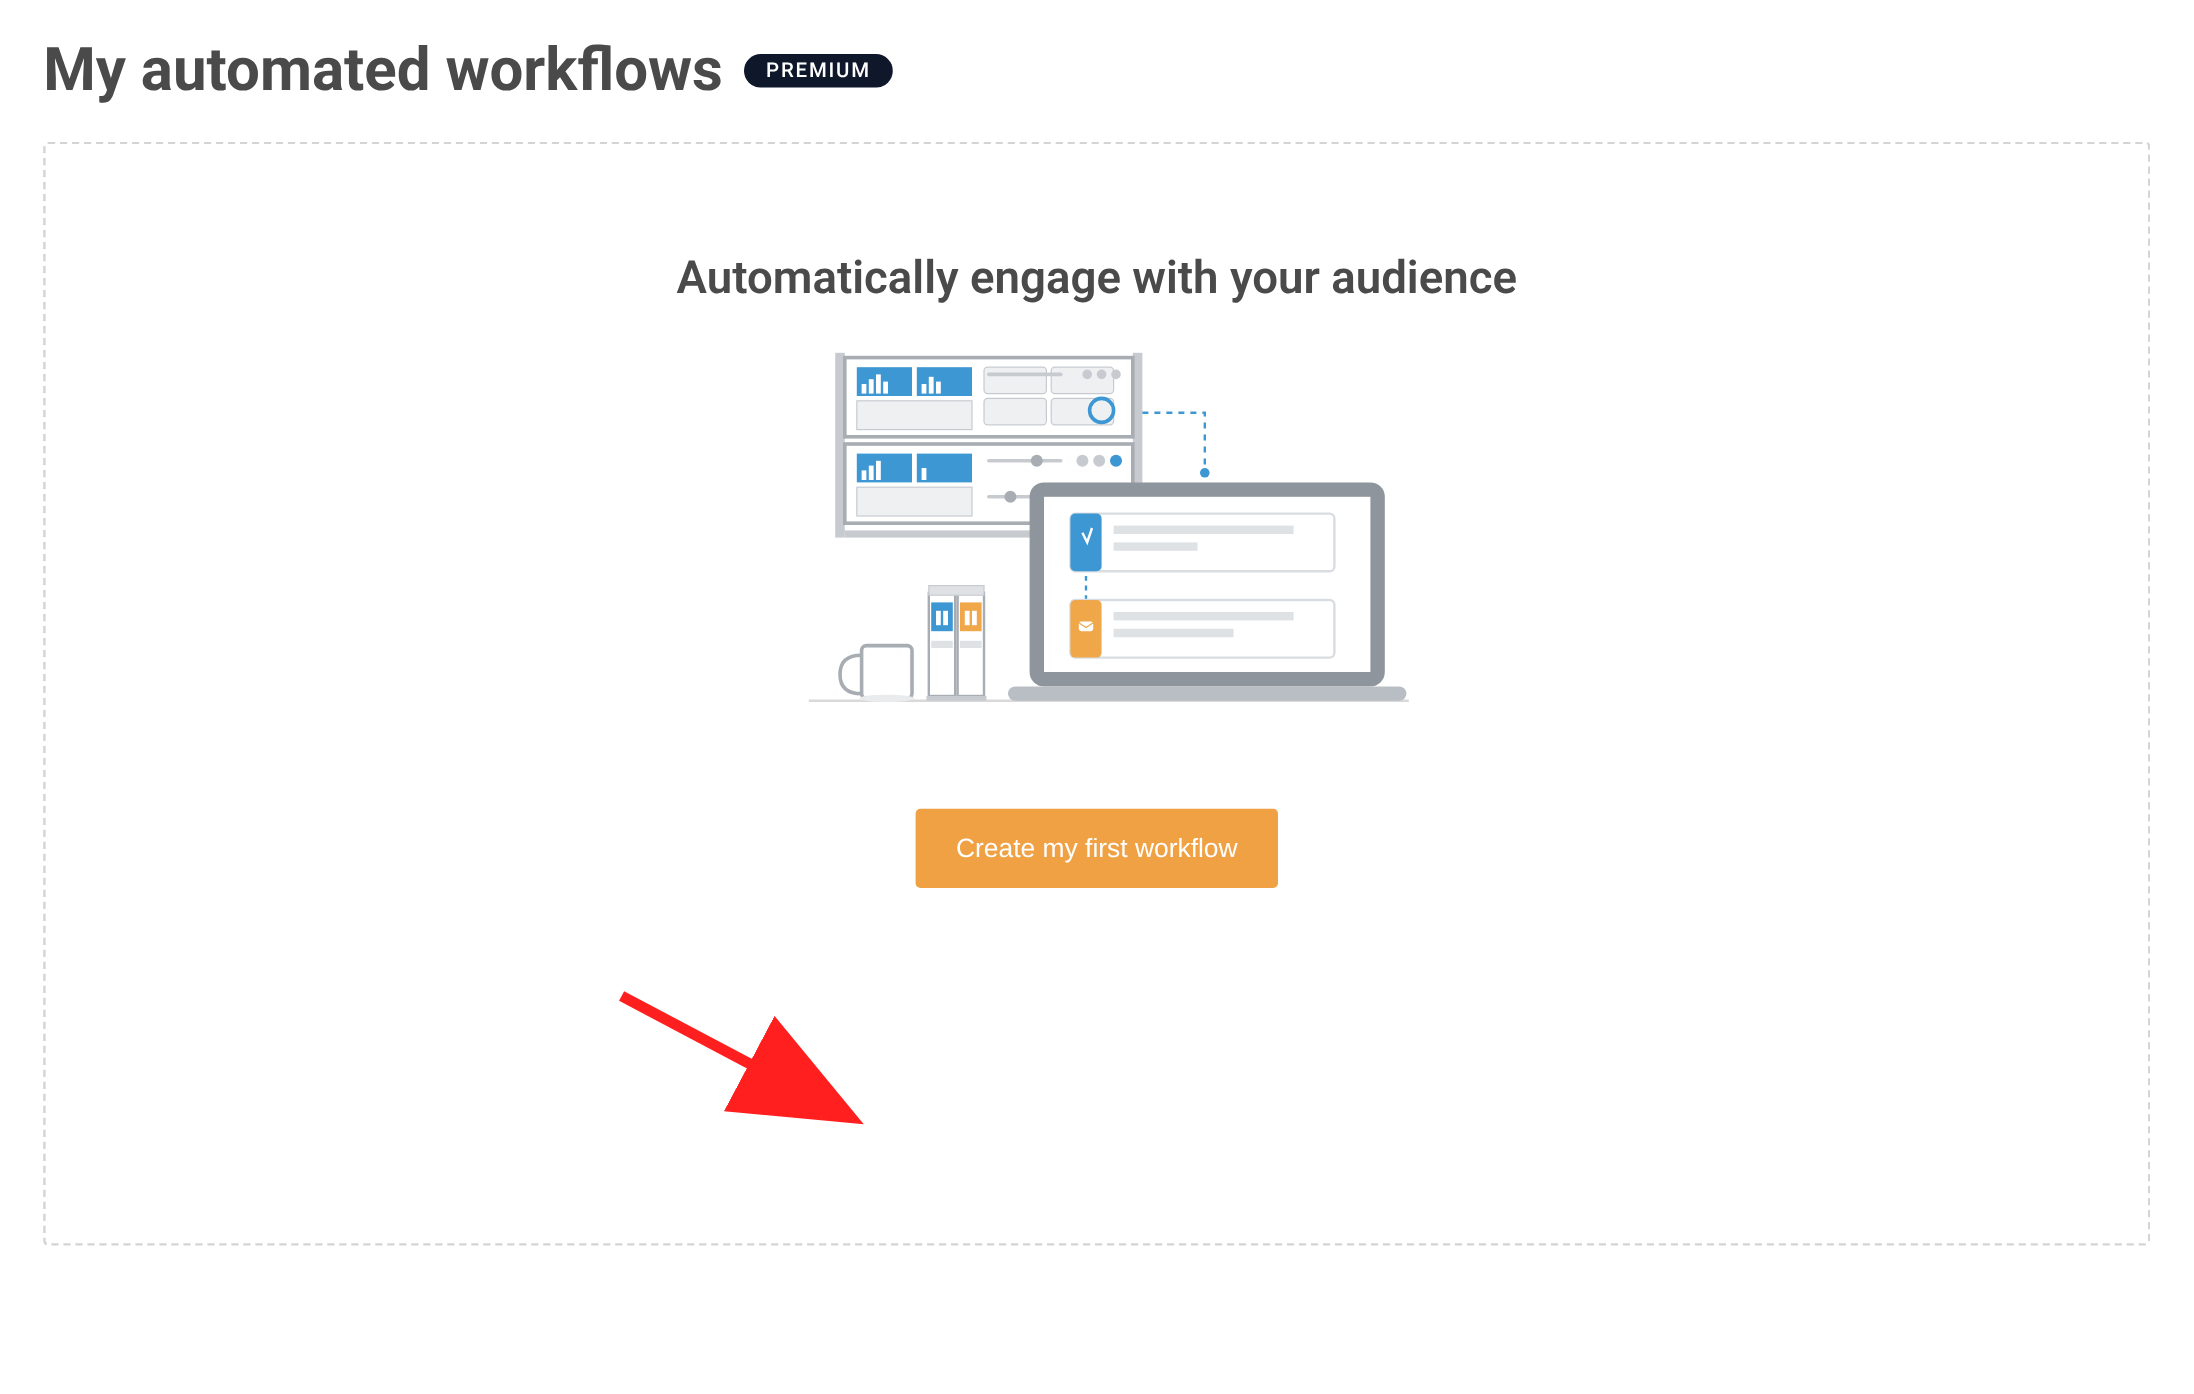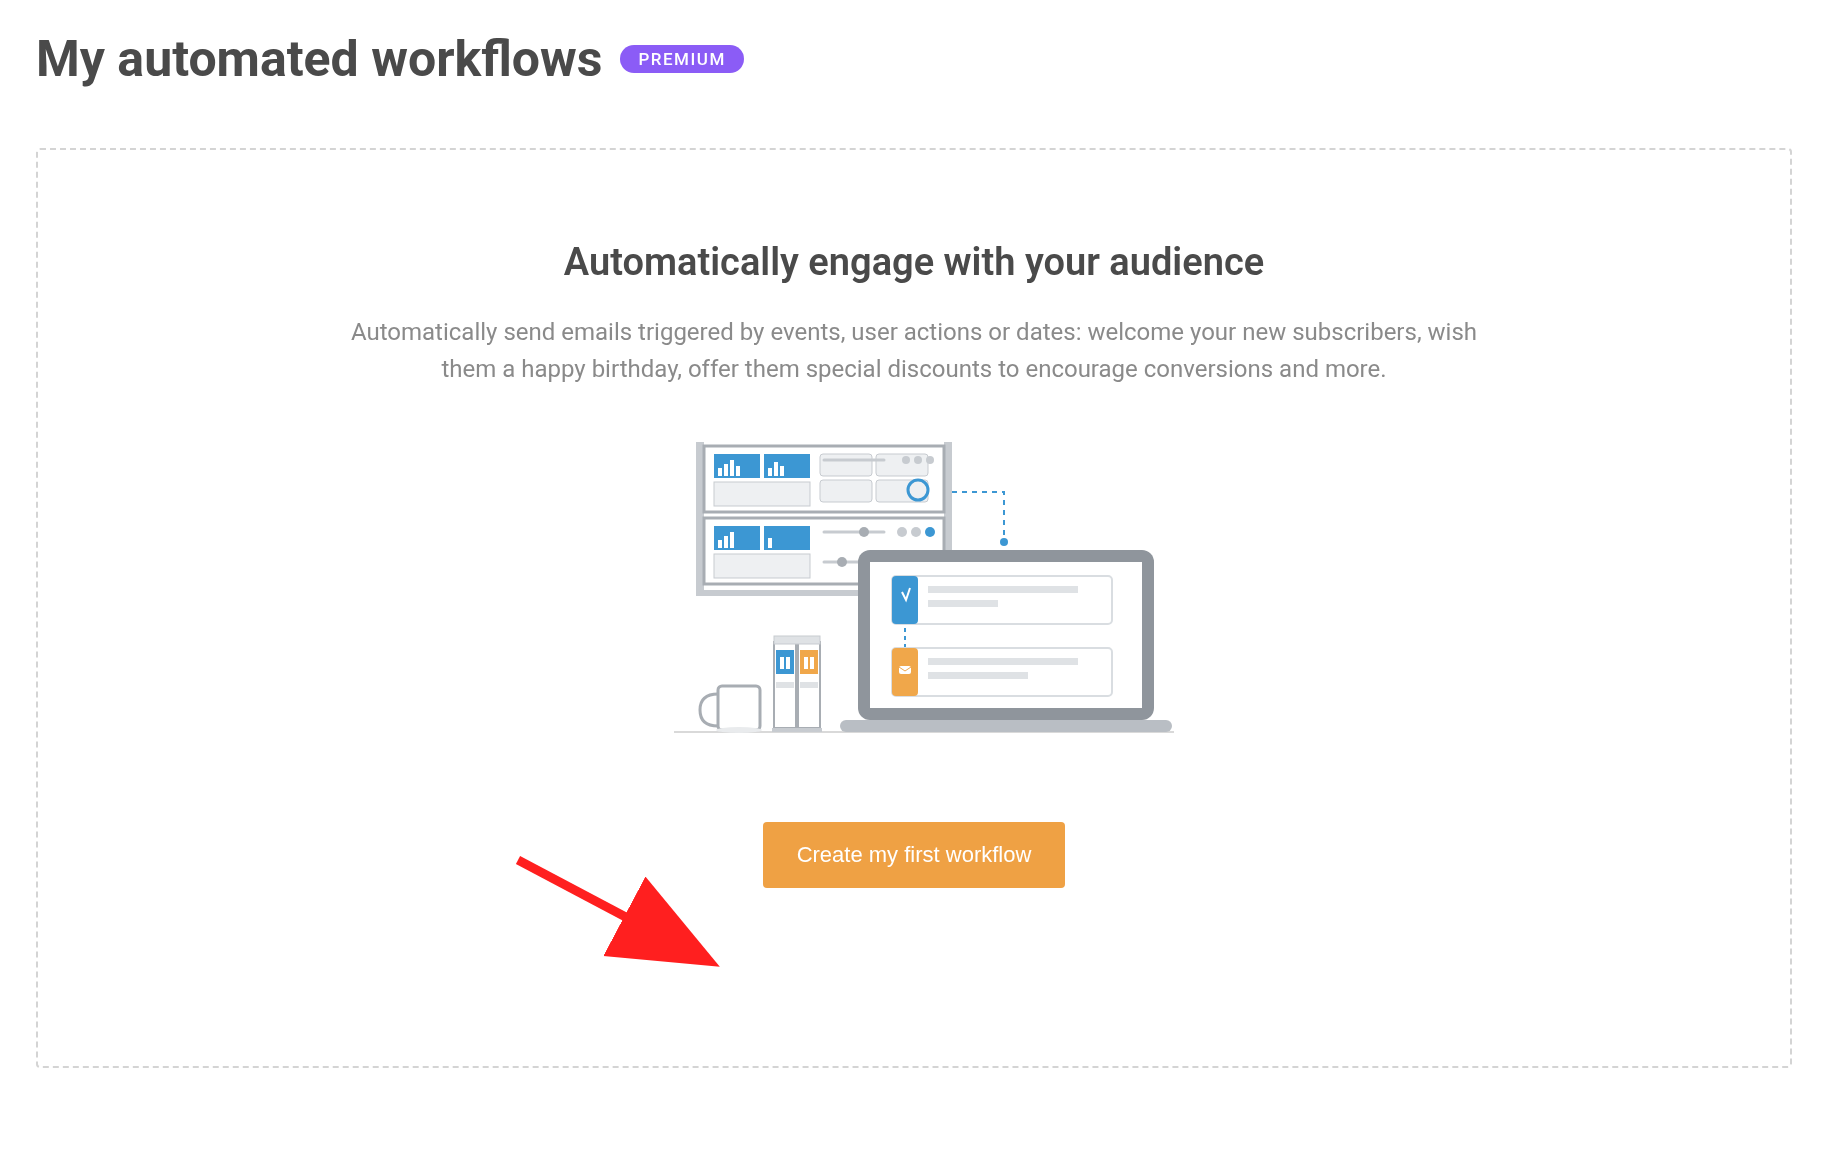--- a/index.html
+++ b/index.html
@@ -8,30 +8,30 @@
     background: #fff;
     width: 1828px;
     height: 1162px;
     padding: 30px 36px;
     color: #4a4a4a;
   }
   .header-row {
     display: flex;
     align-items: center;
     gap: 18px;
-    margin-bottom: 60px;
+    margin-bottom: 30px;
   }
   .page-title {
     font-size: 50px;
     font-weight: 700;
     color: #4a4a4a;
   }
   .badge {
     display: inline-block;
-    background: #8b5cf6;
+    background: #0f172a;
     color: #fff;
     font-size: 17px;
     font-weight: 500;
     letter-spacing: 1.5px;
     padding: 4px 18px;
     border-radius: 16px;
   }
   .empty-box {
     border: 2px dashed #d4d4d4;
     border-radius: 4px;
@@ -83,21 +83,20 @@
 
 <div class="header-row">
   <h1 class="page-title">My automated workflows</h1>
   <span class="badge">PREMIUM</span>
 </div>
 
 <div class="empty-box">
 
   <h2 class="empty-heading">Automatically engage with your audience</h2>
 
-  <p class="empty-desc">Automatically send emails triggered by events, user actions or dates: welcome your new subscribers, wish them a happy birthday, offer them special discounts to encourage conversions and more.</p>
 
   <div class="illus-wrap">
     <svg width="560" height="320" viewBox="0 0 560 320">
 
       <line x1="40" y1="300" x2="540" y2="300" stroke="#d9d9d9" stroke-width="2"></line>
 
       <g>
 
         <rect x="62" y="10" width="8" height="154" fill="#c7cbd0"></rect>
         <rect x="310" y="10" width="8" height="154" fill="#c7cbd0"></rect>

